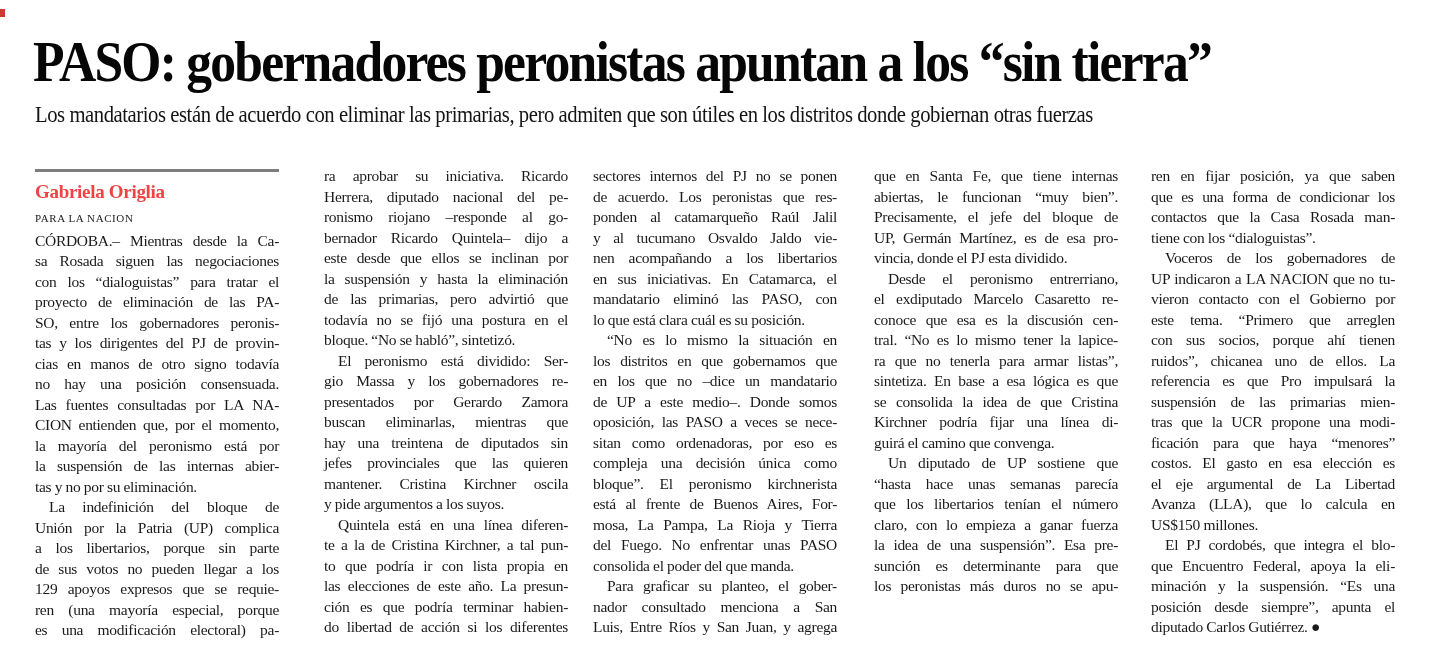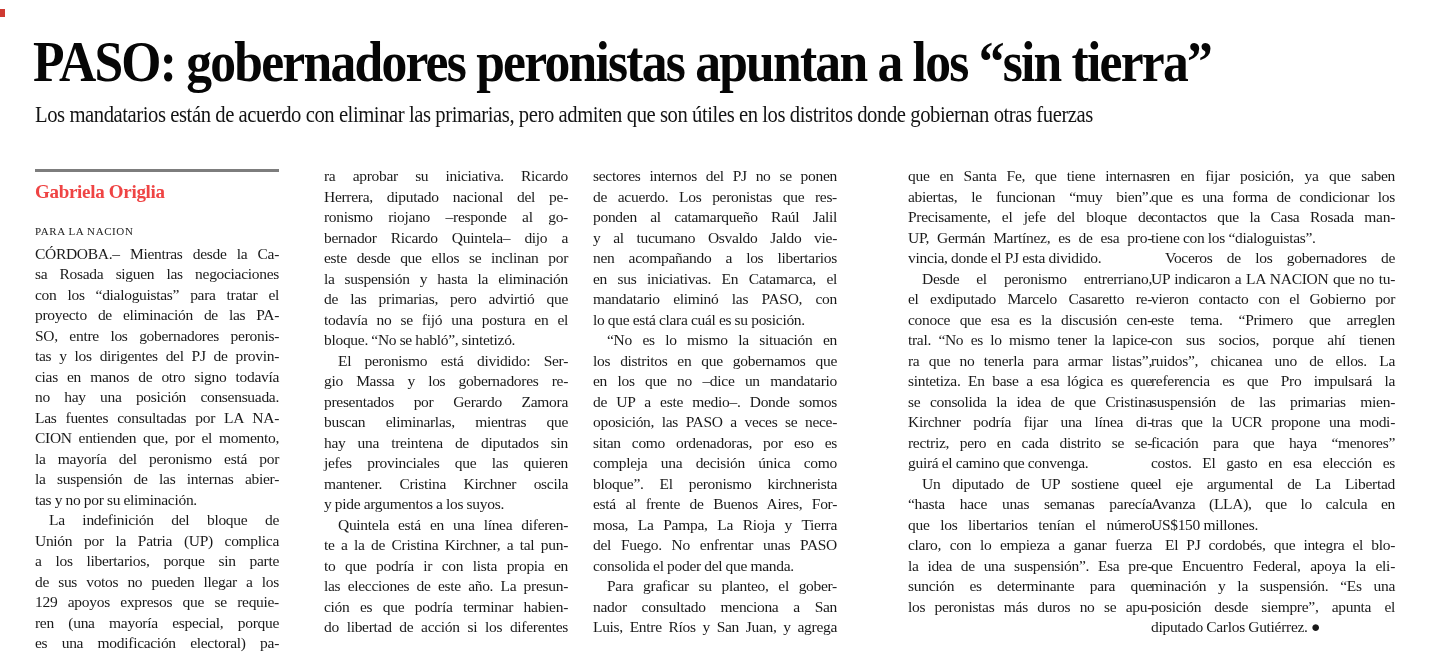--- a/index.html
+++ b/index.html
@@ -32,21 +32,21 @@
   .col{
     position:absolute;top:166px;width:244px;
     font-size:15.5px;line-height:20.5px;letter-spacing:-0.3px;
   }
   .col1{top:163px;}
   .byline-rule{height:3px;margin-top:6px;}
   .byline-name{
     font-weight:700;font-size:19px;margin-top:9px;line-height:22px;color:#ef4444;
   }
   .byline-credit{
-    font-size:11px;letter-spacing:0.6px;margin-top:18px;color:#222222;
+    font-size:11px;letter-spacing:0.6px;margin-top:5px;color:#222222;
   }
   .col1 .body{margin-top:2px;}
   .ln{
     text-align:justify;text-align-last:justify;
     word-spacing:-0.2px;
   }
   .ln.end{text-align-last:left;}
   .ln.ind{text-indent:14px;}
 </style>
 </head>
@@ -137,36 +137,35 @@
         <div class="ln">está al frente de Buenos Aires, For-</div>
         <div class="ln">mosa, La Pampa, La Rioja y Tierra</div>
         <div class="ln">del Fuego. No enfrentar unas PASO</div>
         <div class="ln end">consolida el poder del que manda.</div>
         <div class="ln ind">Para graficar su planteo, el gober-</div>
         <div class="ln">nador consultado menciona a San</div>
         <div class="ln">Luis, Entre Ríos y San Juan, y agrega</div>
       </div>
   </div>
 
-  <div class="col" id="col-3" style="left: 908px;">
+  <div class="col" id="col-3" style="left: 874px;">
     <div class="body">
         <div class="ln">que en Santa Fe, que tiene internas</div>
         <div class="ln">abiertas, le funcionan “muy bien”.</div>
         <div class="ln">Precisamente, el jefe del bloque de</div>
         <div class="ln">UP, Germán Martínez, es de esa pro-</div>
         <div class="ln end">vincia, donde el PJ esta dividido.</div>
         <div class="ln ind">Desde el peronismo entrerriano,</div>
         <div class="ln">el exdiputado Marcelo Casaretto re-</div>
         <div class="ln">conoce que esa es la discusión cen-</div>
         <div class="ln">tral. “No es lo mismo tener la lapice-</div>
         <div class="ln">ra que no tenerla para armar listas”,</div>
         <div class="ln">sintetiza. En base a esa lógica es que</div>
         <div class="ln">se consolida la idea de que Cristina</div>
         <div class="ln">Kirchner podría fijar una línea di-</div>
-        <div class="ln">rectriz, pero en cada distrito se se-</div>
         <div class="ln end">guirá el camino que convenga.</div>
         <div class="ln ind">Un diputado de UP sostiene que</div>
         <div class="ln">“hasta hace unas semanas parecía</div>
         <div class="ln">que los libertarios tenían el número</div>
         <div class="ln">claro, con lo empieza a ganar fuerza</div>
         <div class="ln">la idea de una suspensión”. Esa pre-</div>
         <div class="ln">sunción es determinante para que</div>
         <div class="ln">los peronistas más duros no se apu-</div>
       </div>
   </div>

